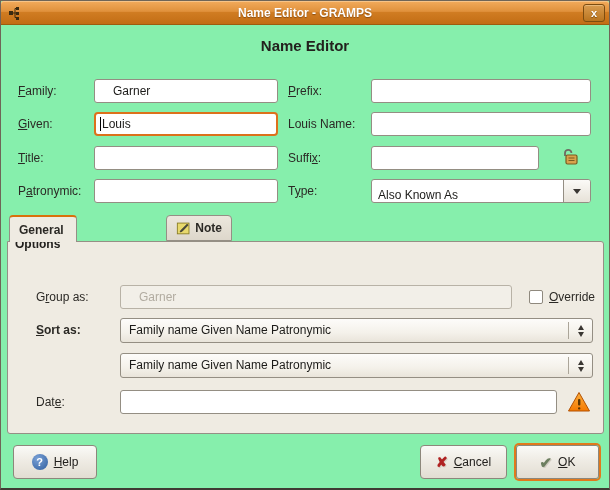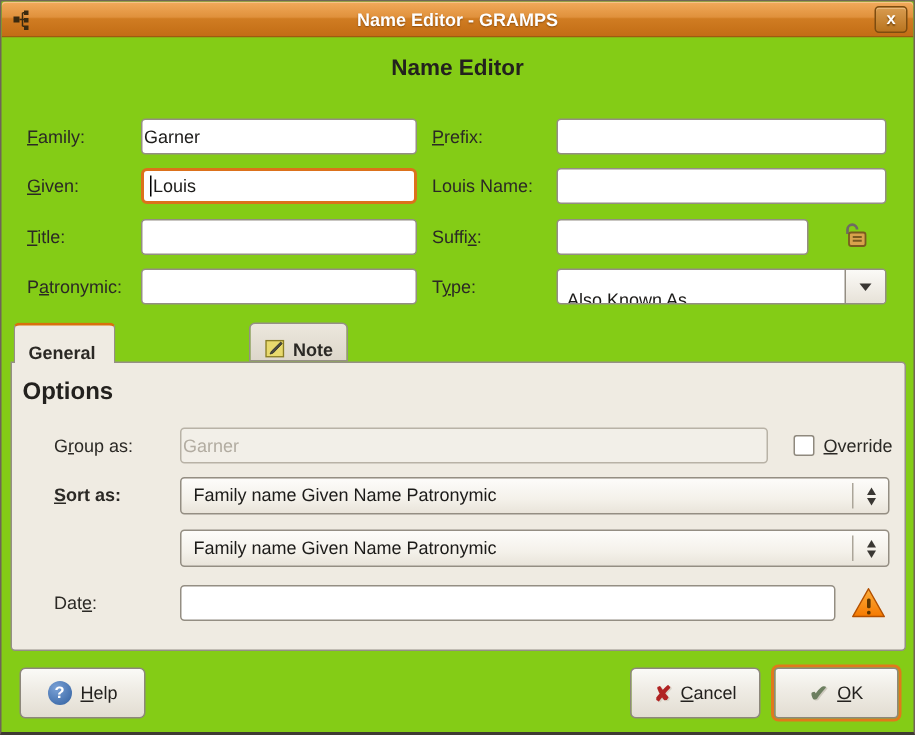--- a/index.html
+++ b/index.html
@@ -1,18 +1,18 @@
 <!DOCTYPE html>
 <html><head>
 <meta charset="utf-8">
 <style>
   * { margin:0; padding:0; box-sizing:border-box; }
   html,body { background:#d8d4cc; font-family:"Liberation Sans", sans-serif; }
   .window{
-    position:relative; width:610px; height:490px; background:#84cc16;
+    position:relative; width:610px; height:490px; background:#86efac;
     border:1px solid #6f6557; border-bottom:2px solid #3f3a33; overflow:hidden;
   }
   
   .titlebar{
     position:absolute; left:0; top:0; width:100%; height:24px;
     background:linear-gradient(#f2ab5c 0%, #e0913c 45%, #d07c22 50%, #c26d15 100%);
     border-bottom:1px solid #9c5c10;
     box-shadow:inset 0 1px 0 #f7c488;
     border-radius:3px 3px 0 0;
     display:flex; align-items:center;
@@ -36,38 +36,38 @@
     font-size:15px; font-weight:bold; color:#23211e;
   }
   
   .flabel{
     position:absolute; height:24px; line-height:24px; font-size:12px; color:#2b2925;
   }
   .tfield{
     position:absolute; height:24px; background:#fff;
     border:1px solid #948e83; border-radius:3px;
     font-family:"Liberation Sans", sans-serif; font-size:12px; color:#1c1b19;
-    padding:0 1px; outline:none;
+    padding:0 18px; outline:none;
   }
   .tfield.focused{
     border:2px solid #dc711b; border-radius:4px;
     background-image:linear-gradient(#000,#000);
     background-repeat:no-repeat; background-size:1px 14px; background-position:4px 3px;
     padding-left:6px;
   }
   .tfield:disabled, .tfield.disabled{
     background:#f2efe8; color:#b2aca1; border-color:#b8b2a6;
   }
   
   .combo{
     position:absolute; height:24px; background:#fff;
     border:1px solid #948e83; border-radius:3px; display:flex; overflow:hidden;
   }
   .combo .combo-text{
-    flex:1; font-size:12px; color:#1c1b19; line-height:22px; padding:9px 6px;
+    flex:1; font-size:12px; color:#1c1b19; line-height:22px; padding:4px 6px;
     white-space:nowrap; overflow:hidden;
   }
   .combo .combo-btn{
     width:27px; border-left:1px solid #948e83;
     background:linear-gradient(#fbfaf7,#e7e2d8);
     display:flex; align-items:center; justify-content:center;
   }
   .arrow-down{ width:0; height:0; border-left:4px solid transparent;
     border-right:4px solid transparent; border-top:5px solid #3a3733; }
   
@@ -86,33 +86,33 @@
   }
   .arrow-up-s{ width:0; height:0; border-left:3.5px solid transparent;
     border-right:3.5px solid transparent; border-bottom:5px solid #3a3733; }
   .arrow-down-s{ width:0; height:0; border-left:3.5px solid transparent;
     border-right:3.5px solid transparent; border-top:5px solid #3a3733; }
   
   .tab{
     position:absolute; top:214px; height:26px;
     border:1px solid #958f85; border-radius:4px 4px 0 0;
     background:linear-gradient(#ece7dd,#ddd7cb);
-    display:flex; align-items:flex-end; gap:5px; padding:0 9px;
+    display:flex; align-items:center; gap:5px; padding:0 9px;
     font-size:12px; font-weight:bold; color:#2b2925;
   }
   .tab.active{
     background:#efebe2; border-bottom:none; height:27px; z-index:3;
     border-top:2px solid #d9700c;
   }
   .panel{
     position:absolute; left:6px; top:240px; width:597px; height:193px;
     border:1px solid #958f85; border-radius:0 3px 3px 3px; background:#efebe2; z-index:1;
   }
   .options-title{
-    position:absolute; left:14px; top:252px; font-size:16px; font-weight:bold; color:#23211e; z-index:2;
+    position:absolute; left:14px; top:236px; font-size:12px; font-weight:bold; color:#23211e; z-index:2;
   }
   
   .checkbox{
     position:absolute; width:14px; height:14px; background:#fff;
     border:1px solid #8f897e; border-radius:2px;
   }
   
   .btn{
     position:absolute; height:34px;
     background:linear-gradient(#fafaf7 0%, #f0ede6 40%, #e2ddd2 100%);

